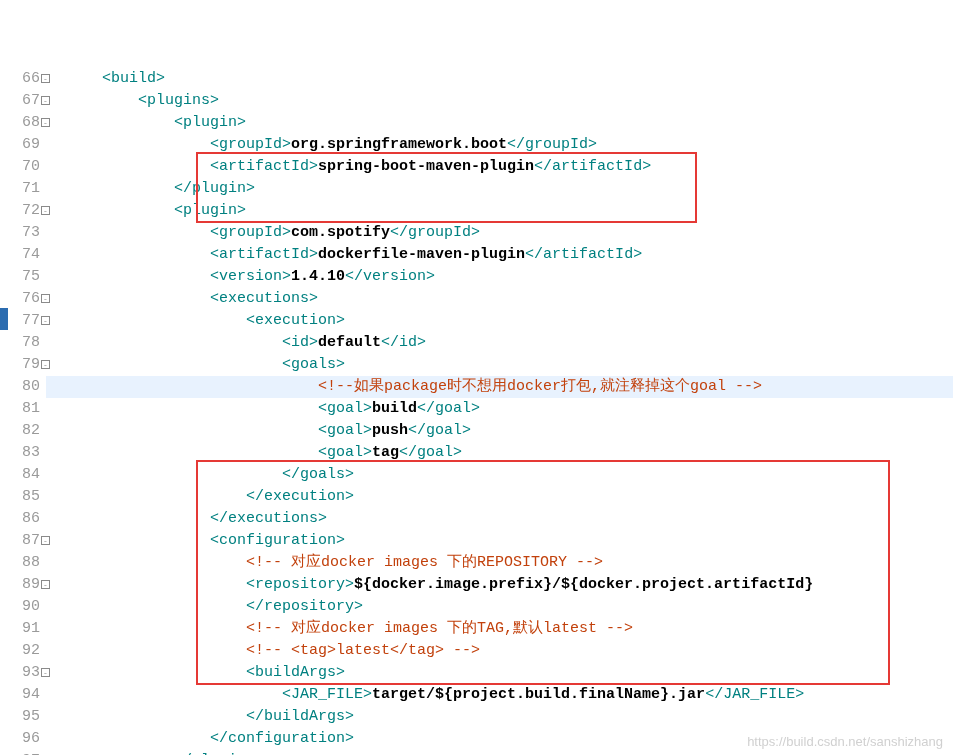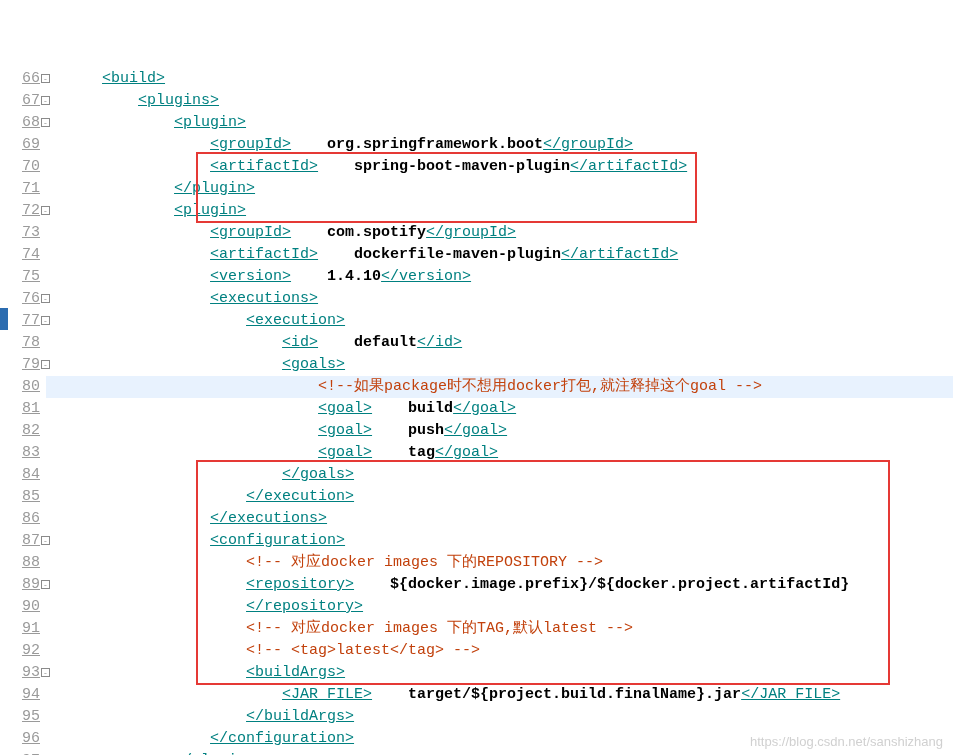--- a/index.html
+++ b/index.html
@@ -21,21 +21,20 @@
   text-align: right;
   color: #9a9a9a;
   padding-right: 6px;
   user-select: none;
   background: #ffffff;
 }
 .gutter .ln {
   height: 22px;
   line-height: 22px;
   position: relative;
-  text-decoration: underline;
 }
 .fold-mark {
   position: absolute;
   right: -10px;
   top: 6px;
   width: 9px;
   height: 9px;
   border: 1px solid #8a8a8a;
   background: #fff;
   font-size: 8px;
@@ -60,22 +59,22 @@
   height: 22px;
   z-index: -1;
 }
 .hl-gutter {
   position: absolute;
   left: 0;
   width: 8px;
   height: 22px;
   background: #2b6cb0;
 }
-.tag { color: #008080; text-decoration: underline; }
-.txt { color: #000000; font-weight: bold; margin-left: 36px; }
+.tag { color: #008080; }
+.txt { color: #000000; font-weight: bold; }
 .cmt { color: #c2410c; }
 .redbox {
   position: absolute;
   border: 2px solid #e53935;
   z-index: 5;
   pointer-events: none;
 }
 .watermark {
   position: absolute;
   right: 10px;
@@ -88,16 +87,16 @@
 </head>
 <body>
 
 
 
 <div class="editor">
   <div class="gutter" id="gutter"><div class="ln">66<div class="fold-mark">-</div></div><div class="ln">67<div class="fold-mark">-</div></div><div class="ln">68<div class="fold-mark">-</div></div><div class="ln">69</div><div class="ln">70</div><div class="ln">71</div><div class="ln">72<div class="fold-mark">-</div></div><div class="ln">73</div><div class="ln">74</div><div class="ln">75</div><div class="ln">76<div class="fold-mark">-</div></div><div class="ln">77<div class="fold-mark">-</div></div><div class="ln">78</div><div class="ln">79<div class="fold-mark">-</div></div><div class="ln">80</div><div class="ln">81</div><div class="ln">82</div><div class="ln">83</div><div class="ln">84</div><div class="ln">85</div><div class="ln">86</div><div class="ln">87<div class="fold-mark">-</div></div><div class="ln">88</div><div class="ln">89<div class="fold-mark">-</div></div><div class="ln">90</div><div class="ln">91</div><div class="ln">92</div><div class="ln">93<div class="fold-mark">-</div></div><div class="ln">94</div><div class="ln">95</div><div class="ln">96</div><div class="ln">97</div></div>
   <div class="code" id="code"><div class="line">    <span class="tag">&lt;build&gt;</span></div><div class="line">        <span class="tag">&lt;plugins&gt;</span></div><div class="line">            <span class="tag">&lt;plugin&gt;</span></div><div class="line">                <span class="tag">&lt;groupId&gt;</span><span class="txt">org.springframework.boot</span><span class="tag">&lt;/groupId&gt;</span></div><div class="line">                <span class="tag">&lt;artifactId&gt;</span><span class="txt">spring-boot-maven-plugin</span><span class="tag">&lt;/artifactId&gt;</span></div><div class="line">            <span class="tag">&lt;/plugin&gt;</span></div><div class="line">            <span class="tag">&lt;plugin&gt;</span></div><div class="line">                <span class="tag">&lt;groupId&gt;</span><span class="txt">com.spotify</span><span class="tag">&lt;/groupId&gt;</span></div><div class="line">                <span class="tag">&lt;artifactId&gt;</span><span class="txt">dockerfile-maven-plugin</span><span class="tag">&lt;/artifactId&gt;</span></div><div class="line">                <span class="tag">&lt;version&gt;</span><span class="txt">1.4.10</span><span class="tag">&lt;/version&gt;</span></div><div class="line">                <span class="tag">&lt;executions&gt;</span></div><div class="line">                    <span class="tag">&lt;execution&gt;</span></div><div class="line">                        <span class="tag">&lt;id&gt;</span><span class="txt">default</span><span class="tag">&lt;/id&gt;</span></div><div class="line">                        <span class="tag">&lt;goals&gt;</span></div><div class="hl-line" style="top: 308px;"></div><div class="line">                            <span class="cmt">&lt;!--如果package时不想用docker打包,就注释掉这个goal --&gt;</span></div><div class="line">                            <span class="tag">&lt;goal&gt;</span><span class="txt">build</span><span class="tag">&lt;/goal&gt;</span></div><div class="line">                            <span class="tag">&lt;goal&gt;</span><span class="txt">push</span><span class="tag">&lt;/goal&gt;</span></div><div class="line">                            <span class="tag">&lt;goal&gt;</span><span class="txt">tag</span><span class="tag">&lt;/goal&gt;</span></div><div class="line">                        <span class="tag">&lt;/goals&gt;</span></div><div class="line">                    <span class="tag">&lt;/execution&gt;</span></div><div class="line">                <span class="tag">&lt;/executions&gt;</span></div><div class="line">                <span class="tag">&lt;configuration&gt;</span></div><div class="line">                    <span class="cmt">&lt;!-- 对应docker images 下的REPOSITORY --&gt;</span></div><div class="line">                    <span class="tag">&lt;repository&gt;</span><span class="txt">${docker.image.prefix}/${docker.project.artifactId}</span></div><div class="line">                    <span class="tag">&lt;/repository&gt;</span></div><div class="line">                    <span class="cmt">&lt;!-- 对应docker images 下的TAG,默认latest --&gt;</span></div><div class="line">                    <span class="cmt">&lt;!-- &lt;tag&gt;latest&lt;/tag&gt; --&gt;</span></div><div class="line">                    <span class="tag">&lt;buildArgs&gt;</span></div><div class="line">                        <span class="tag">&lt;JAR_FILE&gt;</span><span class="txt">target/${project.build.finalName}.jar</span><span class="tag">&lt;/JAR_FILE&gt;</span></div><div class="line">                    <span class="tag">&lt;/buildArgs&gt;</span></div><div class="line">                <span class="tag">&lt;/configuration&gt;</span></div><div class="line">            <span class="tag">&lt;/plugin&gt;</span></div></div>
 </div>
 
-<div class="watermark">https://blog.csdn.net/sanshizhang</div>
+<div class="watermark">https://build.csdn.net/sanshizhang</div>
 
 <div class="hl-gutter" style="top: 308px;"></div><div class="redbox" style="top: 152px; left: 196px; width: 501px; height: 71px;"></div><div class="redbox" style="top: 460px; left: 196px; width: 694px; height: 225px;"></div>
 
 
 </body></html>

